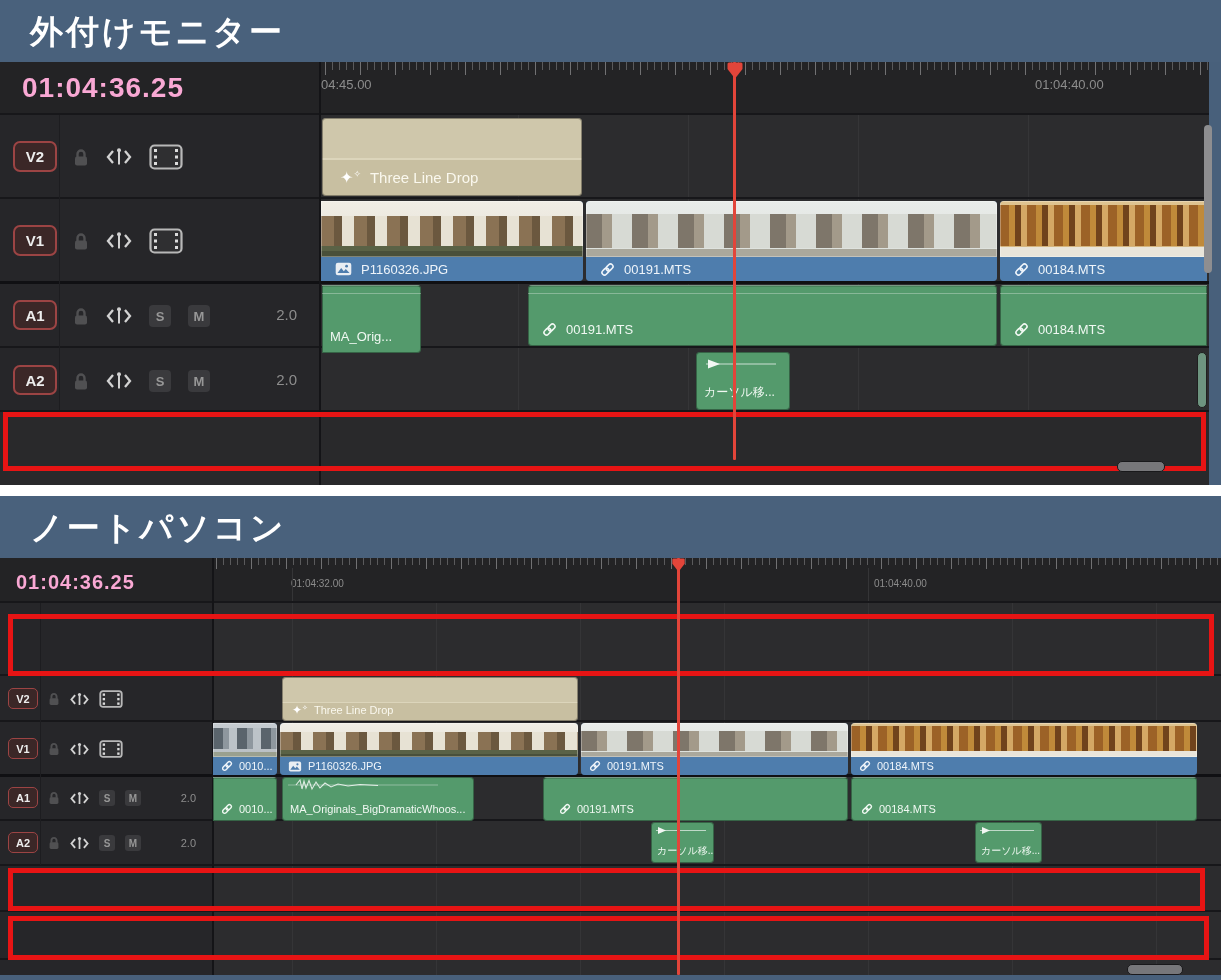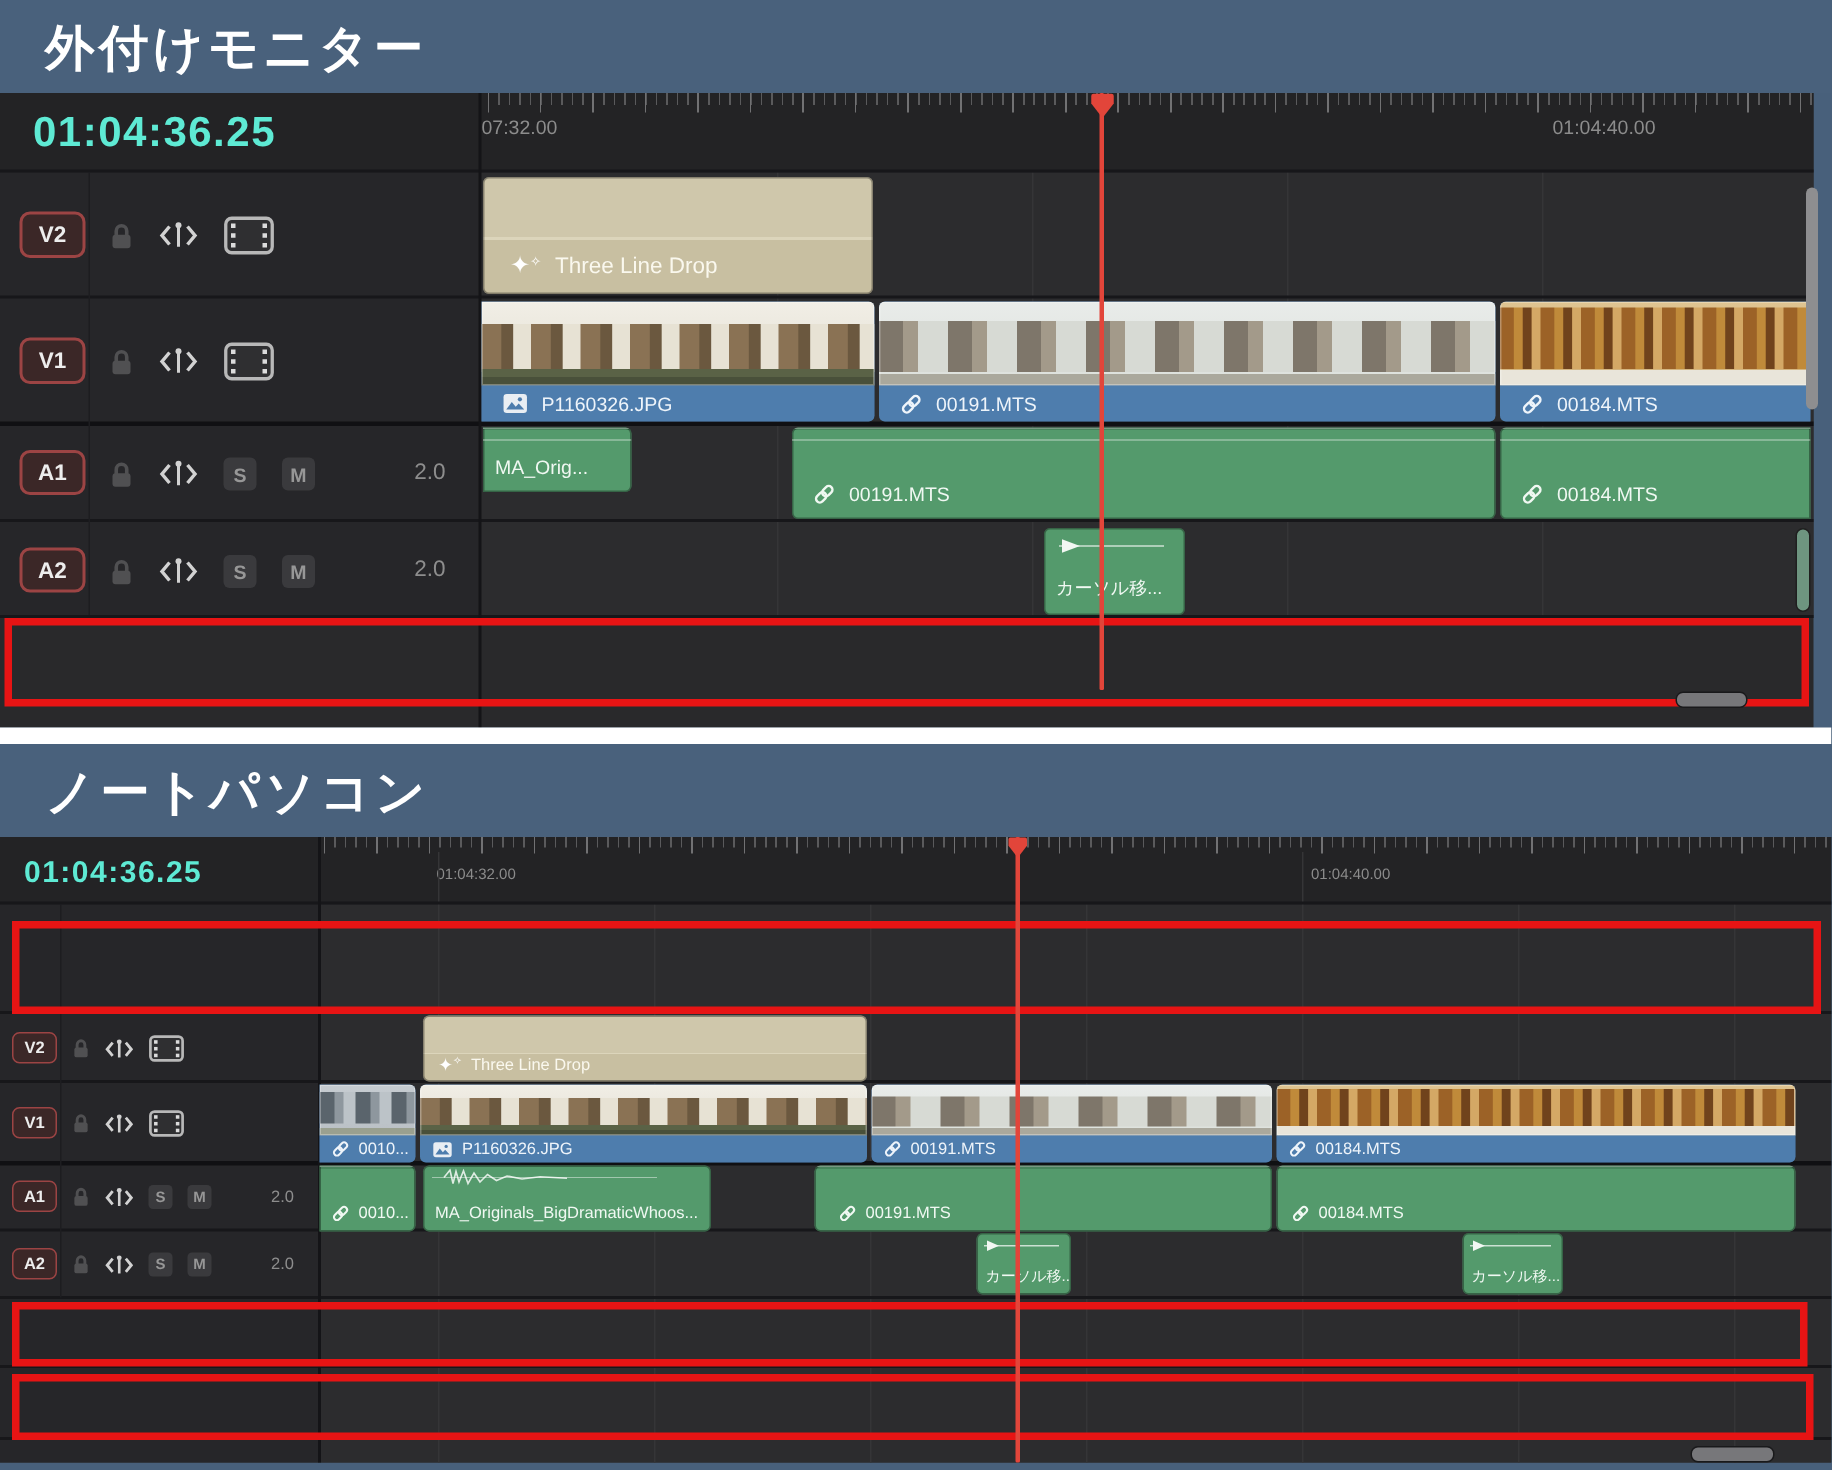--- a/index.html
+++ b/index.html
@@ -1,20 +1,20 @@
 <!DOCTYPE html>
 <html><head>
 <meta charset="utf-8">
 <style>
   html,body{margin:0;padding:0}
   body{position:relative;width:1221px;height:980px;overflow:hidden;background:#48607b;
        font-family:"Liberation Sans","DejaVu Sans",sans-serif;}
   .abs{position:absolute;box-sizing:border-box}
   .sec-title{font-size:33px;font-weight:bold;color:#ffffff;letter-spacing:3px;white-space:nowrap}
-  .tc-big{font-weight:bold;color:#5eead4;letter-spacing:1px;white-space:nowrap}
+  .tc-big{font-weight:bold;color:#f9a8d4;letter-spacing:1px;white-space:nowrap}
   .rlabel{color:#8c8c8c;white-space:nowrap}
   .ticks-s{background:repeating-linear-gradient(90deg,#5a5a5c 0 1px,transparent 1px 7px)}
   .ticks-l{background:repeating-linear-gradient(90deg,#717173 0 1px,transparent 1px 35px)}
   .hdiv{background:#17171a}
   .hdiv2{background:#101013}
   .vdiv{background:#141417}
   .grid{background:#353537}
   .badge{border-radius:7px;background:#3b2727;border:2px solid #9c4444;color:#ededed;
          font-weight:bold;display:flex;align-items:center;justify-content:center}
   .badge.b1{font-size:15px}
@@ -84,21 +84,21 @@
 <div class="abs sec-title" style="left:30px;top:10px">外付けモニター</div>
 
 <div class="abs" style="left:0;top:62px;width:1209px;height:423px;background:#29292b"></div>
 <div class="abs" style="left:0;top:62px;width:1209px;height:53px;background:#232325"></div>
 <div class="abs" style="left:0;top:115px;width:320px;height:297px;background:#262629"></div>
 <div class="abs" style="left:320px;top:115px;width:889px;height:297px;background:#2c2c2e"></div>
 
 <div class="abs ticks-s" style="left:325px;top:62px;width:884px;height:8px"></div>
 <div class="abs ticks-l" style="left:325px;top:62px;width:884px;height:13px"></div>
 <div class="abs tc-big" style="left:22px;top:72px;font-size:28px">01:04:36.25</div>
-<div class="abs rlabel" style="left:321px;top:77px;font-size:13px">07:32.00</div>
+<div class="abs rlabel" style="left:321px;top:77px;font-size:13px">04:45.00</div>
 <div class="abs rlabel" style="left:1035px;top:77px;font-size:13px">01:04:40.00</div>
 
 <div class="abs grid" style="left:518px;top:115px;width:1px;height:297px"></div>
 <div class="abs grid" style="left:688px;top:115px;width:1px;height:297px"></div>
 <div class="abs grid" style="left:858px;top:115px;width:1px;height:297px"></div>
 <div class="abs grid" style="left:1028px;top:115px;width:1px;height:297px"></div>
 
 <div class="abs hdiv" style="left:0;top:113px;width:1209px;height:2px"></div>
 <div class="abs hdiv" style="left:0;top:197px;width:1209px;height:2px"></div>
 <div class="abs hdiv2" style="left:0;top:281px;width:1209px;height:3px"></div>
@@ -224,21 +224,21 @@
     <svg width="15" height="15" viewBox="0 0 15 15">
         <g transform="rotate(-45 7.5 7.5)" fill="none" stroke="#eef4fa" stroke-width="1.6">
           <rect x="0.8" y="5" width="7.6" height="5" rx="2.5"></rect>
           <rect x="6.6" y="5" width="7.6" height="5" rx="2.5"></rect>
         </g>
       </svg>
     <span>00184.MTS</span>
   </div>
 </div>
 
-<div class="clip aclip cut-l" style="left:322px;top:285px;width:99px;height:43px">
+<div class="clip aclip cut-l" style="left:322px;top:285px;width:99px;height:68px">
   <div class="astrip" style="height:12px"></div>
   <div class="alabel al1" style="padding-left:8px">
     <span>MA_Orig...</span>
   </div>
 </div>
 <div class="clip aclip" style="left:528px;top:285px;width:469px;height:61px">
   <div class="astrip" style="height:12px"></div>
   <div class="alabel al1">
     <svg width="15" height="15" viewBox="0 0 15 15">
         <g transform="rotate(-45 7.5 7.5)" fill="none" stroke="#f0f8f2" stroke-width="1.6">

